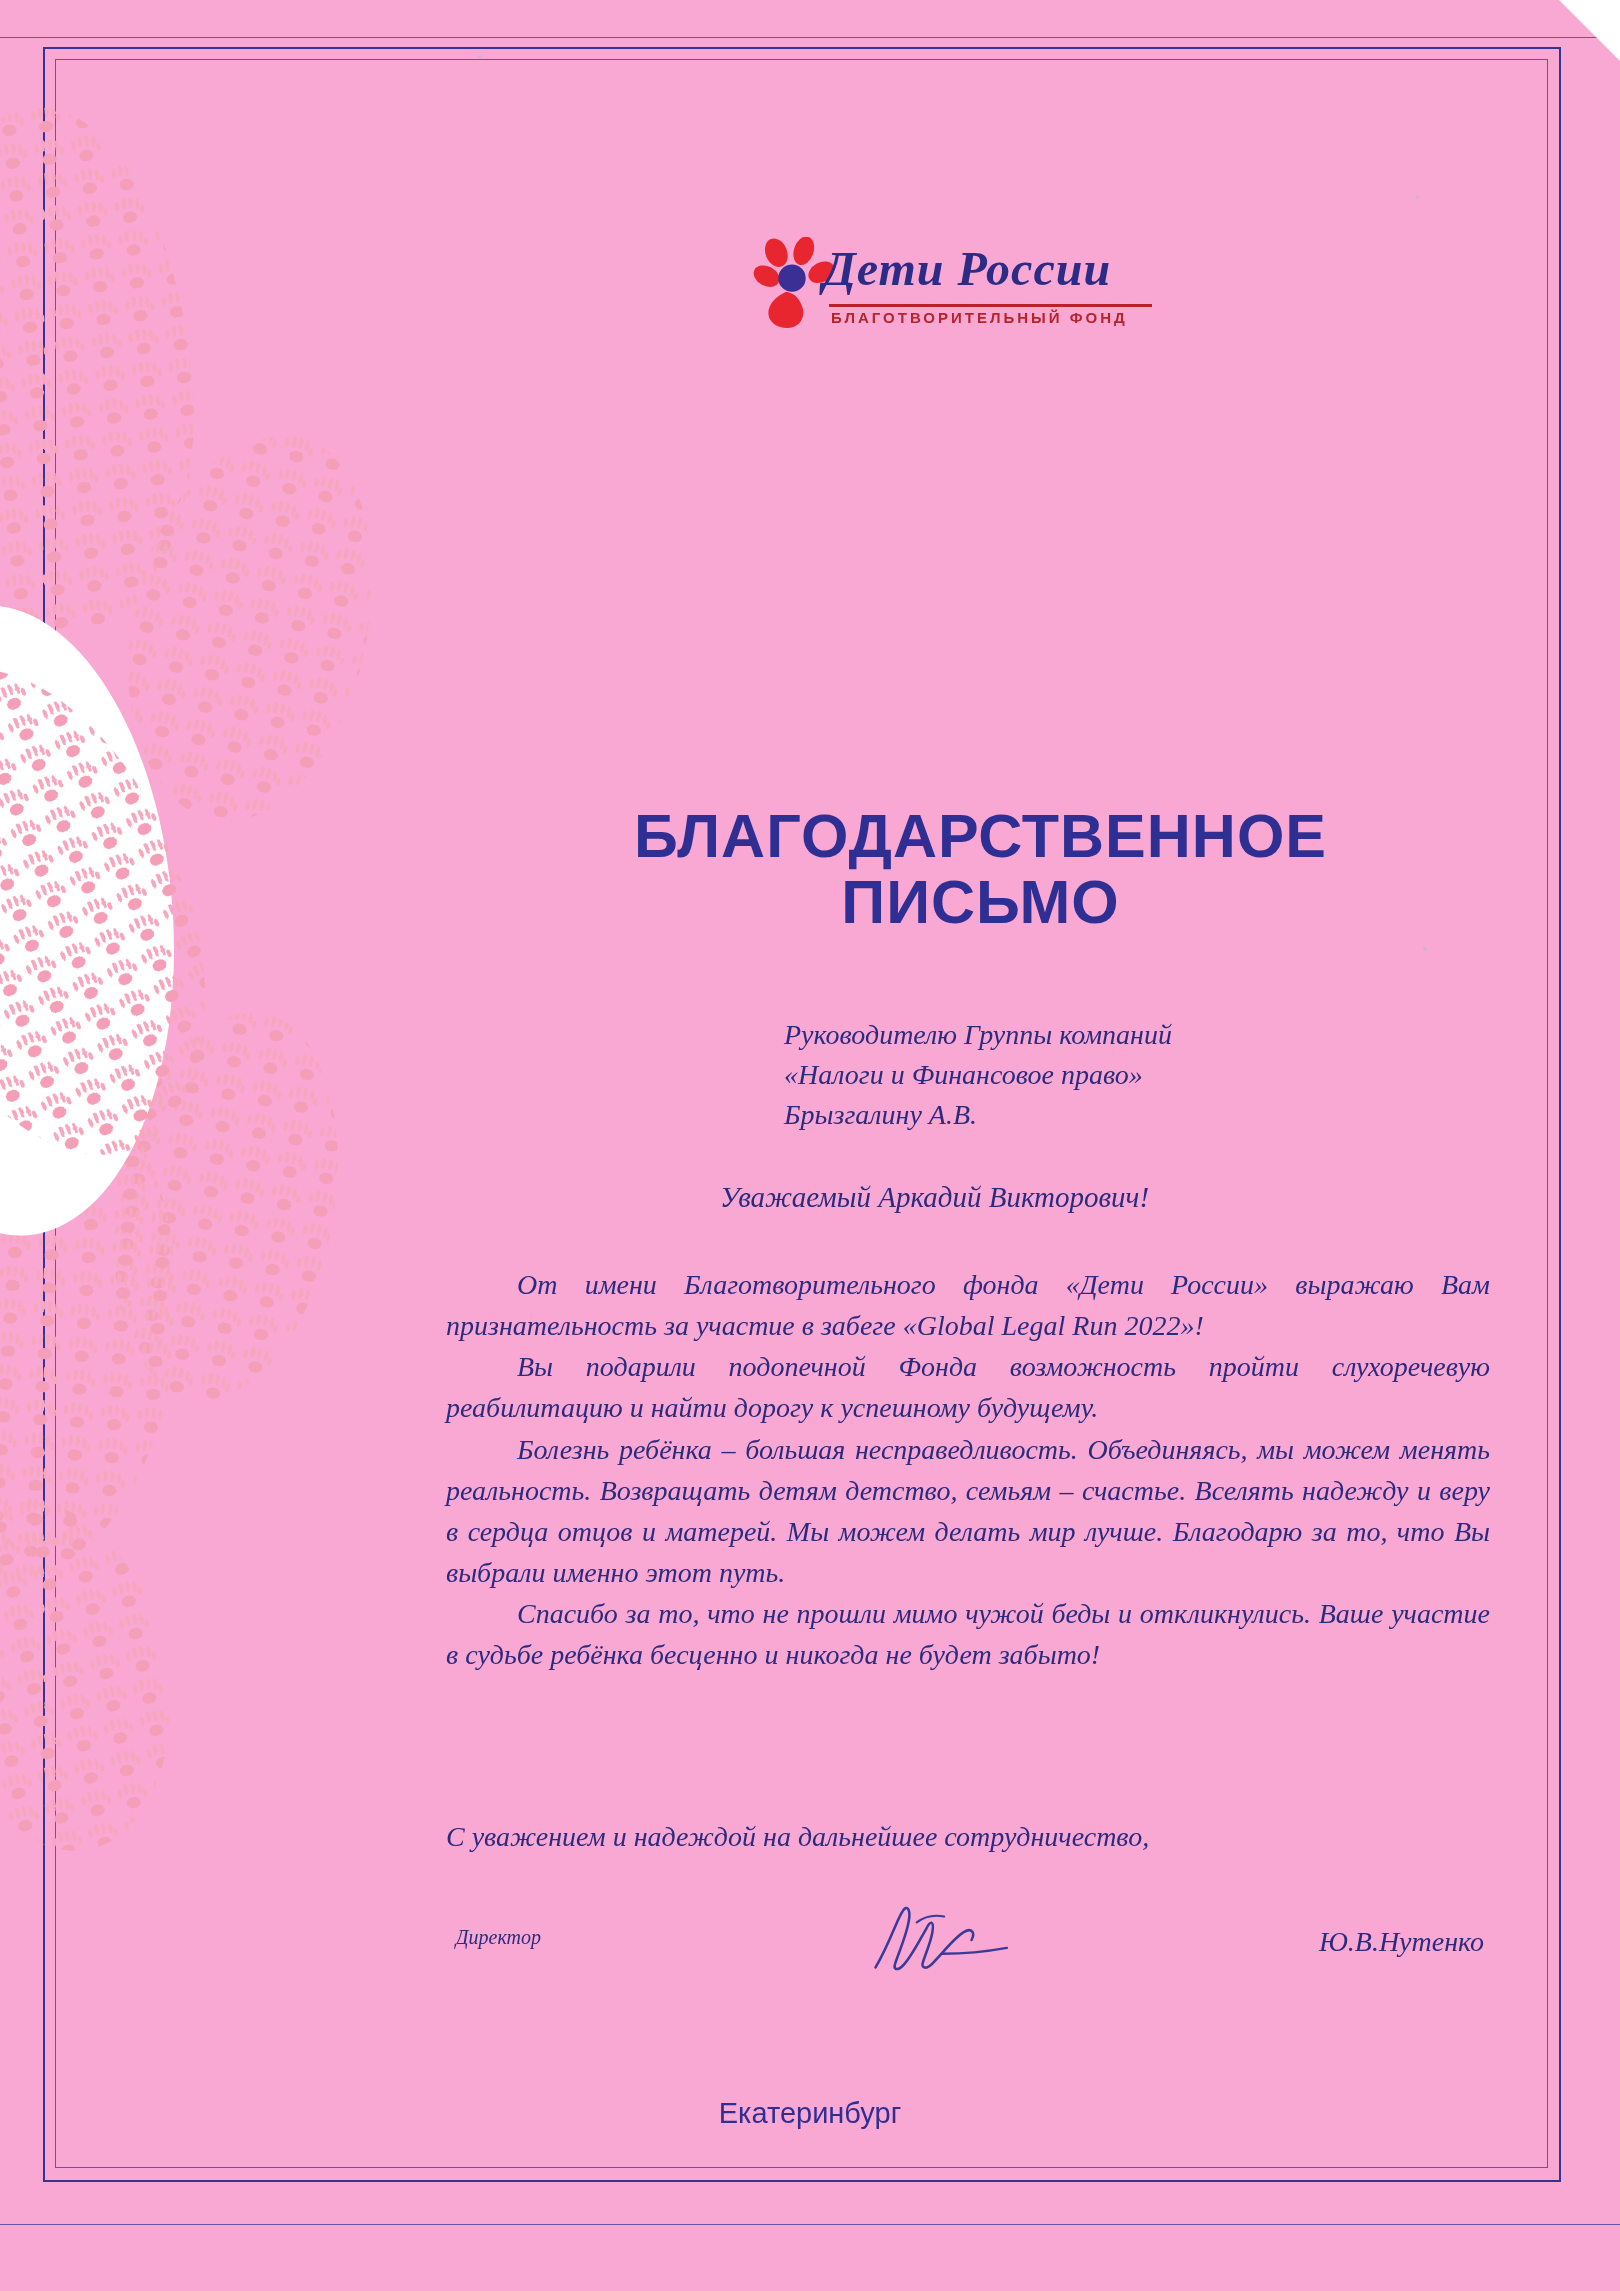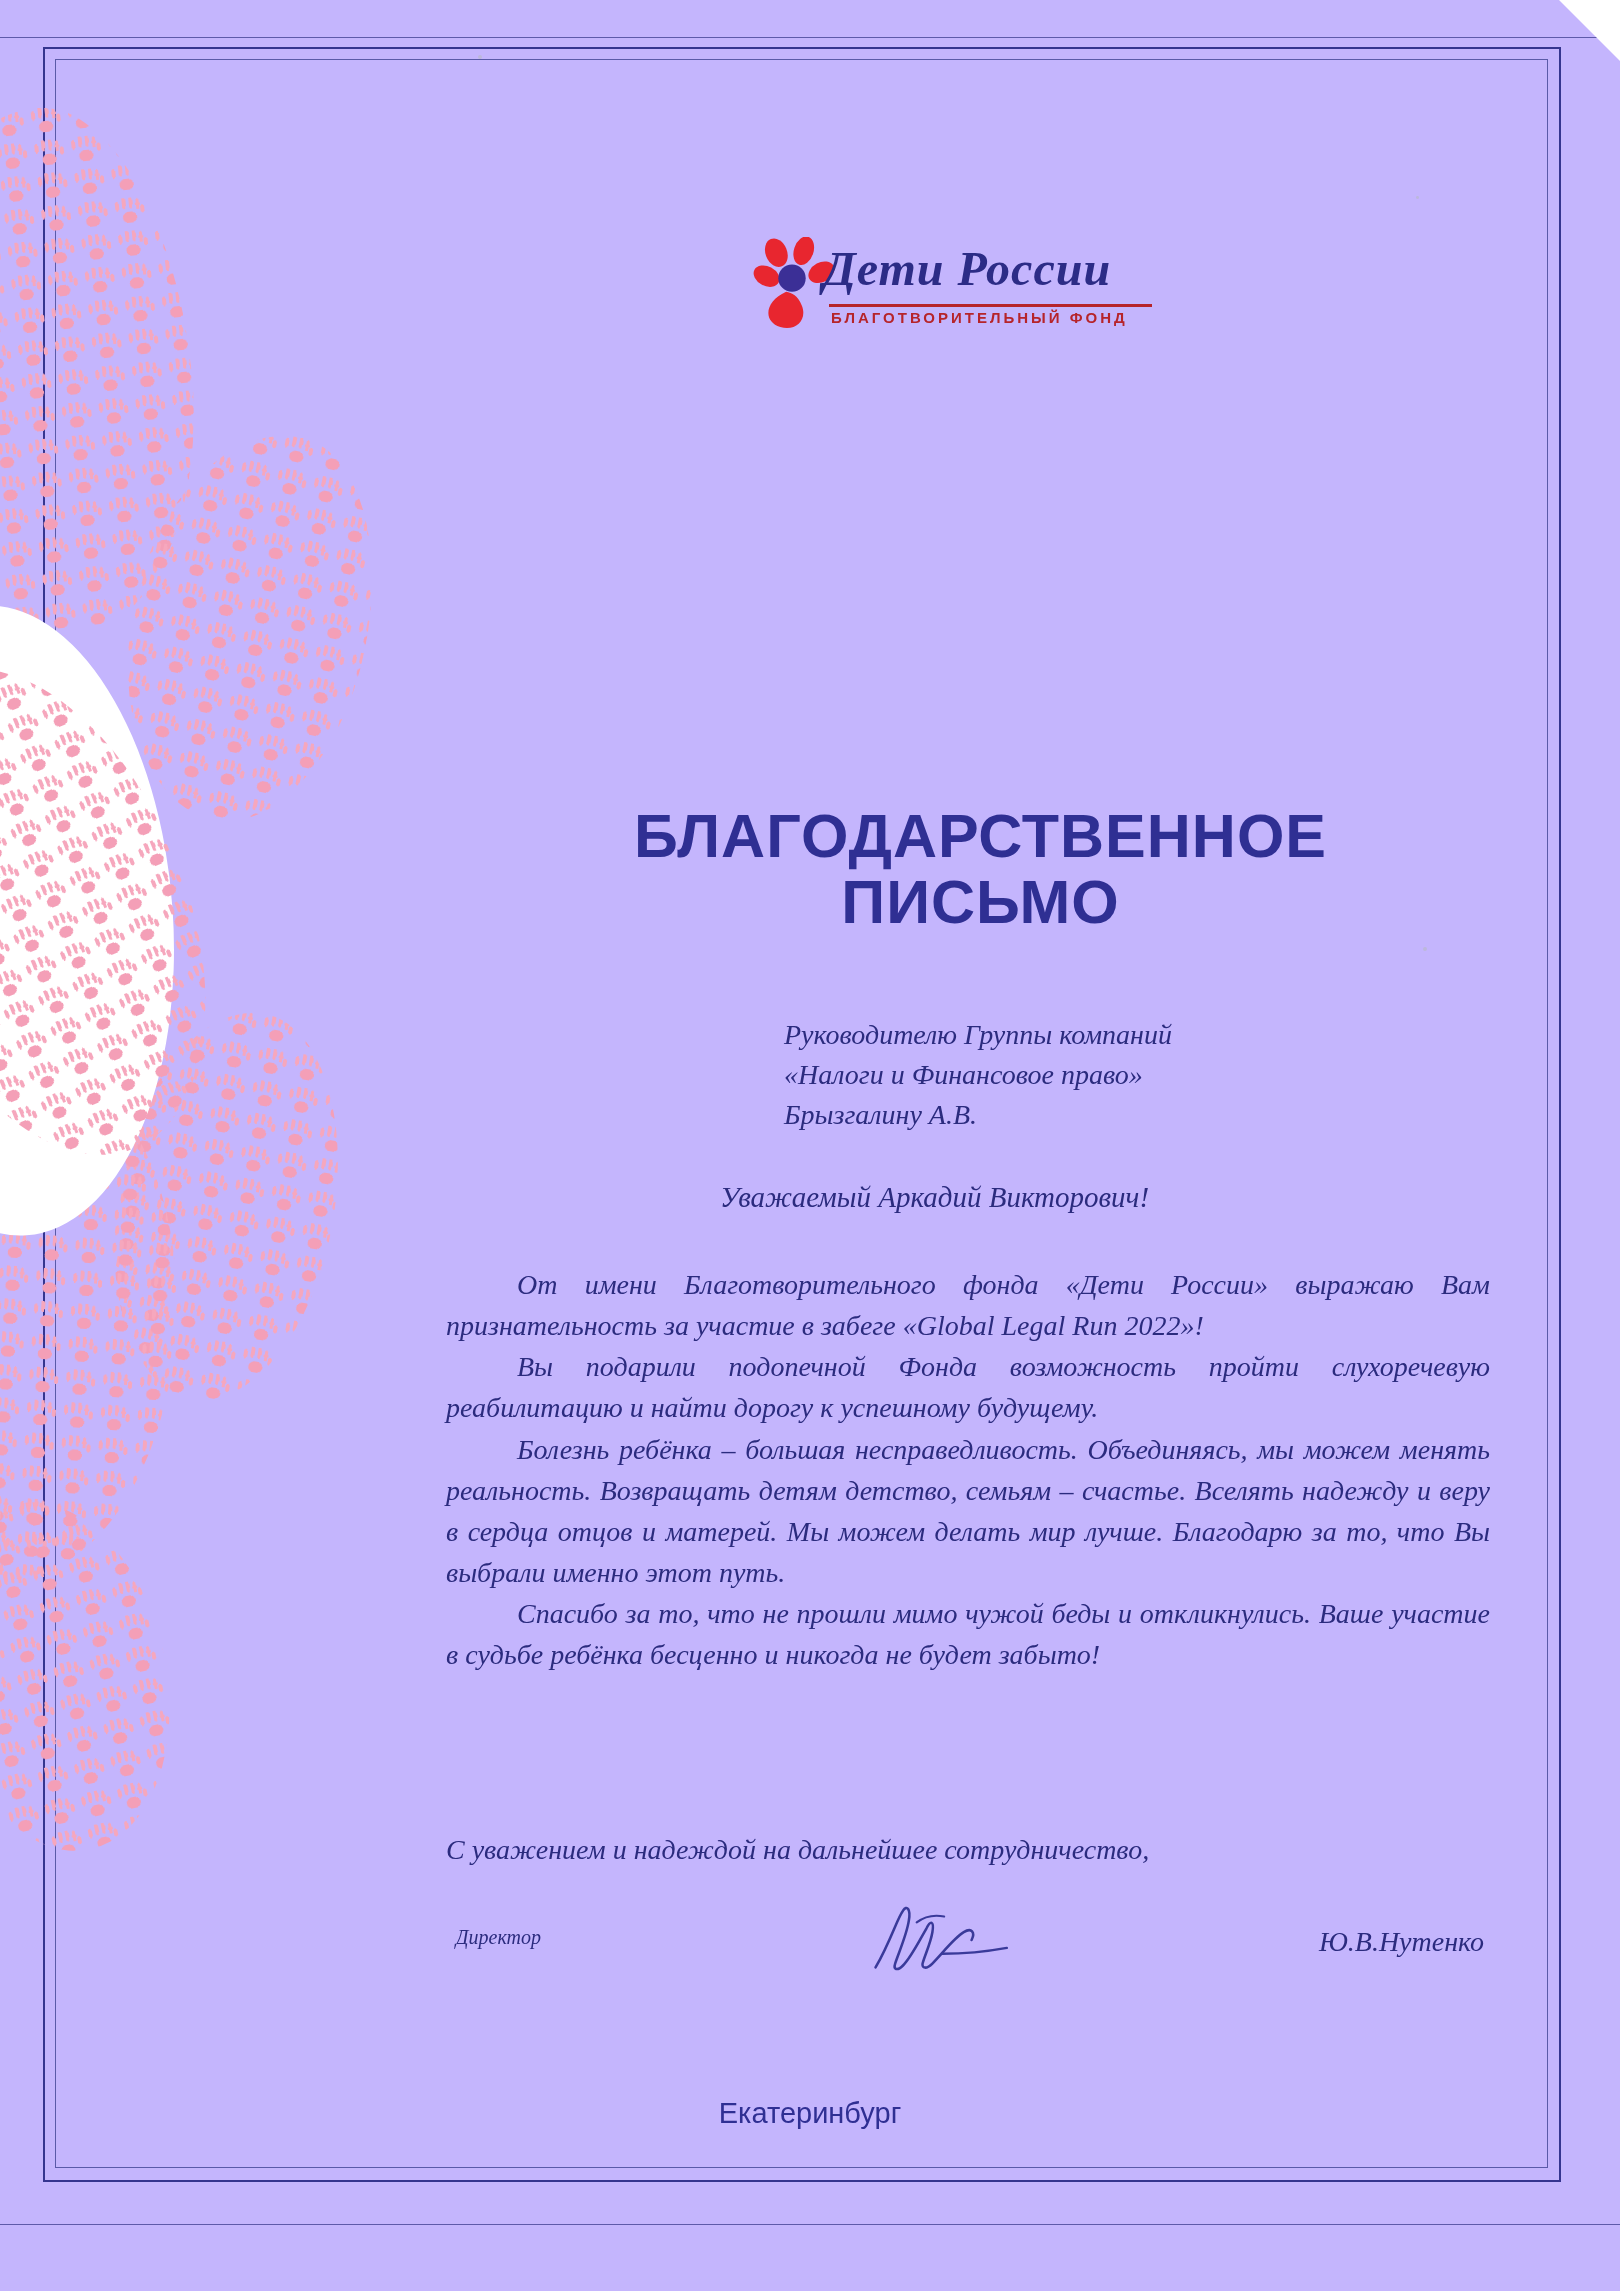--- a/index.html
+++ b/index.html
@@ -4,21 +4,21 @@
 <style>
   html, body {
     margin: 0;
     padding: 0;
     background: #ffffff;
   }
   .page {
     position: relative;
     width: 1620px;
     height: 2292px;
-    background: #c4b5fd;
+    background: #f9a8d4;
     overflow: hidden;
     font-family: "Liberation Serif", serif;
   }
 
   
   .scan-line-top {
     position: absolute;
     left: 0; right: 0; top: 37px;
     height: 1px;
     background: #3c3c8c;
@@ -268,21 +268,20 @@
   
   .closing {
     position: absolute;
     left: 446px;
     top: 1821px;
     font-family: "Liberation Serif", serif;
     font-style: italic;
     font-size: 28px;
     color: #2b2b7e;
     white-space: nowrap;
-    margin-top: 13px;
   }
   .sign-row {
     position: absolute;
     left: 446px;
     top: 1916px;
     width: 1044px;
     height: 69px;
   }
   .sign-role {
     position: absolute;

